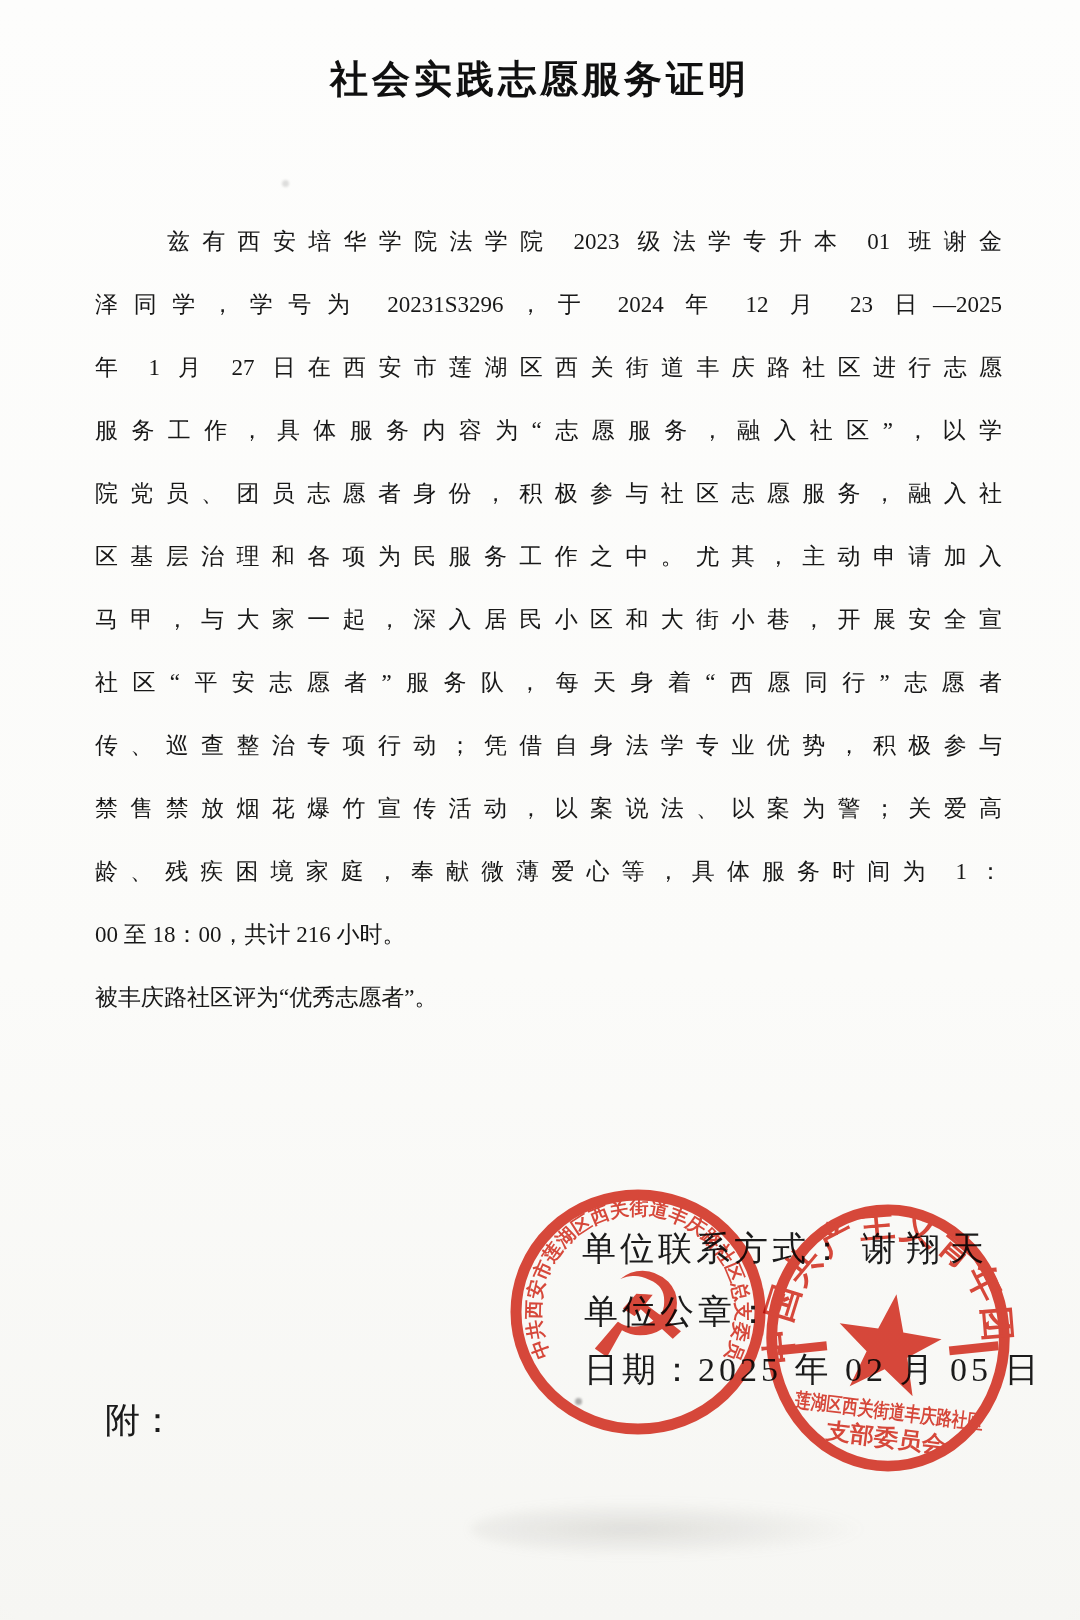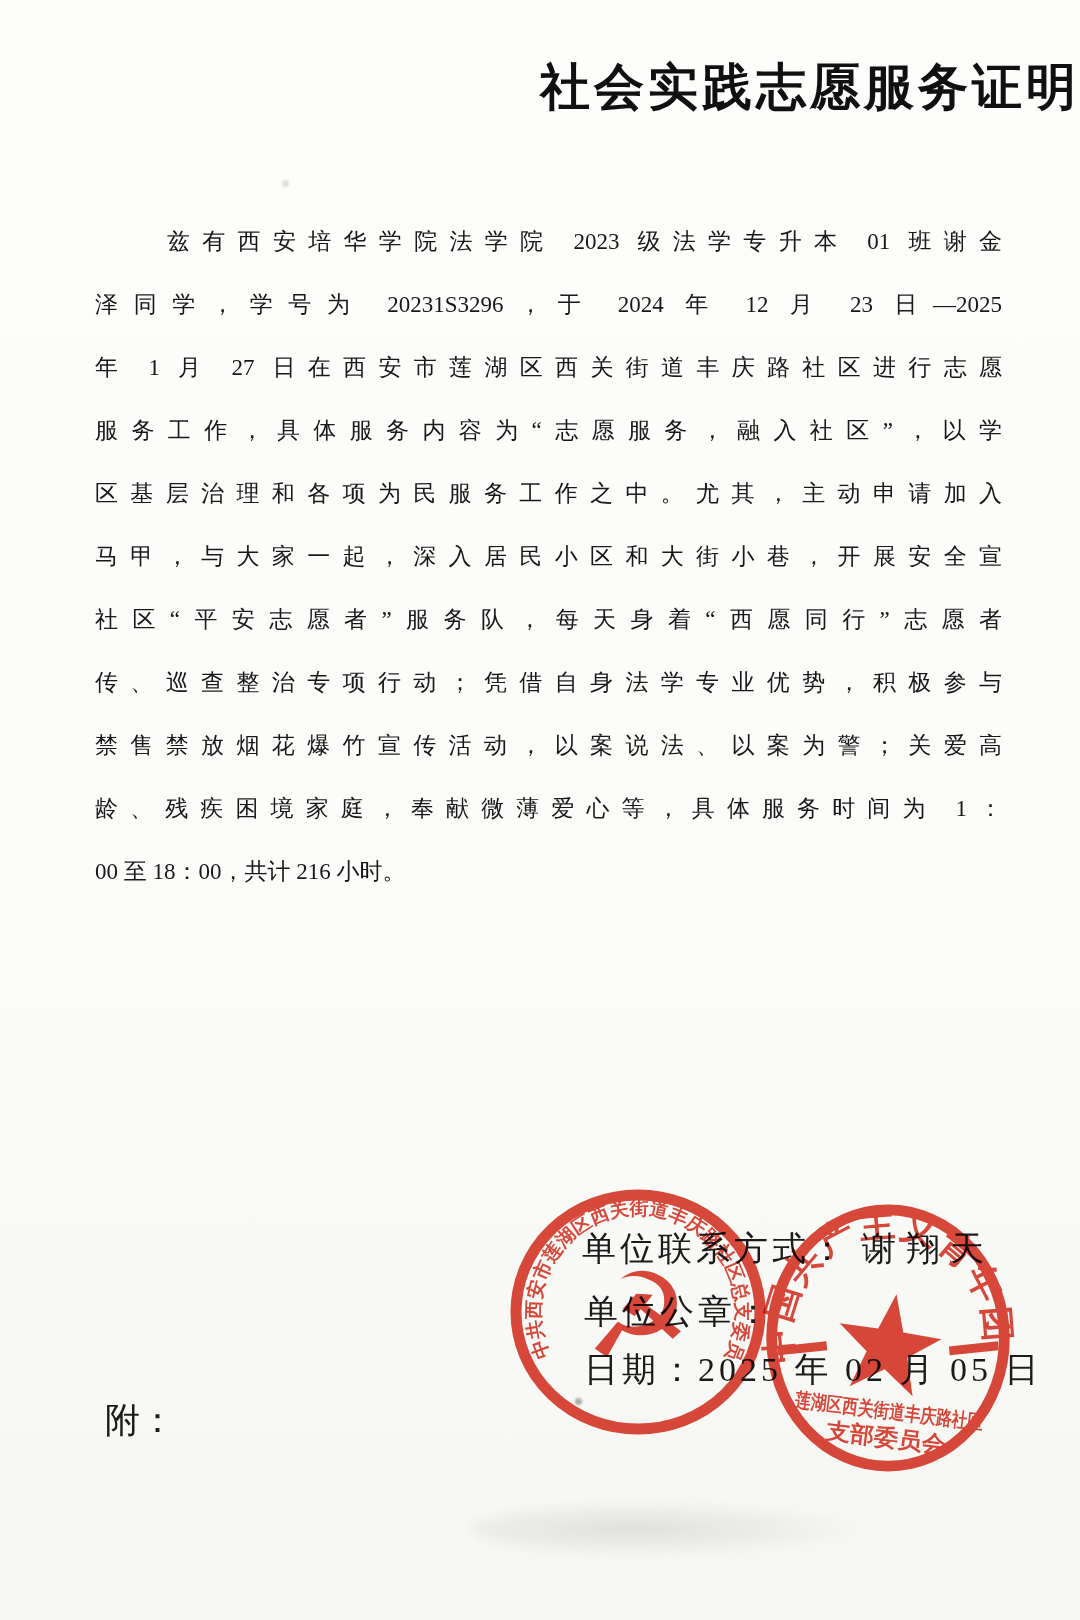--- a/index.html
+++ b/index.html
@@ -6,22 +6,22 @@
   .page{
     position:relative; width:1080px; height:1620px; overflow:hidden;
     background:
       radial-gradient(ellipse 140% 120% at 50% 40%, rgba(255,255,255,0) 60%, rgba(160,158,150,.10) 100%),
       linear-gradient(180deg,#fdfdfc 0%, #fbfbf9 60%, #f6f6f3 100%);
     font-family:"Liberation Serif","DejaVu Serif",serif;
     color:#1b1b1b;
   }
   .title{
     position:absolute; top:54px; left:0; width:100%;
-    text-align:right; font-family:"DejaVu Sans","Liberation Sans",sans-serif;
-    font-weight:bold; font-size:50px; letter-spacing:4px; color:#101010;
+    text-align:center; font-family:"DejaVu Sans","Liberation Sans",sans-serif;
+    font-weight:bold; font-size:38px; letter-spacing:4px; color:#101010;
   }
   .body-text{
     position:absolute; top:210px; left:95px; width:907px;
     font-size:23px; color:#181818;
   }
   .bl{ height:63px; line-height:63px; }
   .j{ text-align:justify; text-align-last:justify; }
   .i{ text-indent:72px; }
   .sig-line{ position:absolute; font-size:34px; letter-spacing:4px; white-space:nowrap; }
   .sig1{ top:1226px; left:582px; }
@@ -51,27 +51,29 @@
 
 <div class="page">
 
   <div class="title">社会实践志愿服务证明</div>
 
   <div class="body-text">
     <div class="bl j i">兹有西安培华学院法学院 2023 级法学专升本 01 班谢金</div>
     <div class="bl j">泽同学，学号为 20231S3296，于 2024 年 12 月 23 日—2025</div>
     <div class="bl j">年 1 月 27 日在西安市莲湖区西关街道丰庆路社区进行志愿</div>
     <div class="bl j">服务工作，具体服务内容为“志愿服务，融入社区”，以学</div>
+    <div class="bl j">院党员、团员志愿者身份，积极参与社区志愿服务，融入社</div>
     <div class="bl j">区基层治理和各项为民服务工作之中。尤其，主动申请加入</div>
     <div class="bl j">马甲，与大家一起，深入居民小区和大街小巷，开展安全宣</div>
     <div class="bl j">社区“平安志愿者”服务队，每天身着“西愿同行”志愿者</div>
     <div class="bl j">传、巡查整治专项行动；凭借自身法学专业优势，积极参与</div>
     <div class="bl j">禁售禁放烟花爆竹宣传活动，以案说法、以案为警；关爱高</div>
     <div class="bl j">龄、残疾困境家庭，奉献微薄爱心等，具体服务时间为 1：</div>
     <div class="bl">00 至 18：00，共计 216 小时。</div>
+    <div class="bl">被丰庆路社区评为“优秀志愿者”。</div>
   </div>
 
   <div class="sig-line sig1">
     <span>单位联系方式：</span><span class="sig-name">谢翔天</span>
   </div>
   <div class="sig-line sig2">
     <span>单位公章：</span>
   </div>
   <div class="sig-line sig3">
     <span>日期：</span><span>2025 年 02 月 05 日</span>

